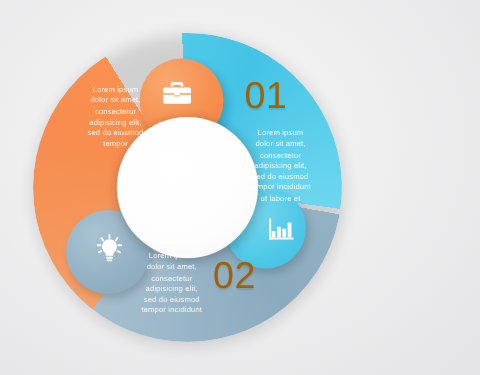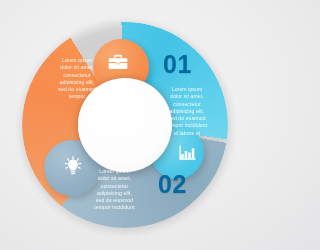--- a/index.html
+++ b/index.html
@@ -133,30 +133,30 @@
     position: absolute;
     left: 78px; top: 78px;
     width: 94px; height: 94px;
     border-radius: 50%;
     background: radial-gradient(circle at 40% 34%, #ffffff 0%, #fdfdfd 62%, #f3f3f3 100%);
   }
 
   
   .num {
     position: absolute;
-    color: #0369a1;
+    color: #a16207;
     font-size: 25px;
-    font-weight: 700;
+    font-weight: 400;
     letter-spacing: 0.5px;
     line-height: 1;
     text-shadow: 0 1px 1px rgba(0,0,0,0.10);
     user-select: none;
   }
   .num-01 { left: 163px; top: 52px; }
-  .num-02 { left: 158px; top: 172px; }
+  .num-02 { left: 142px; top: 172px; }
   .num-03 { left: 41px;  top: 108px; }
 
   
   .txt {
     position: absolute;
     color: rgba(255,255,255,0.92);
     font-size: 5.1px;
     line-height: 7.3px;
     letter-spacing: 0.1px;
     text-align: center;

